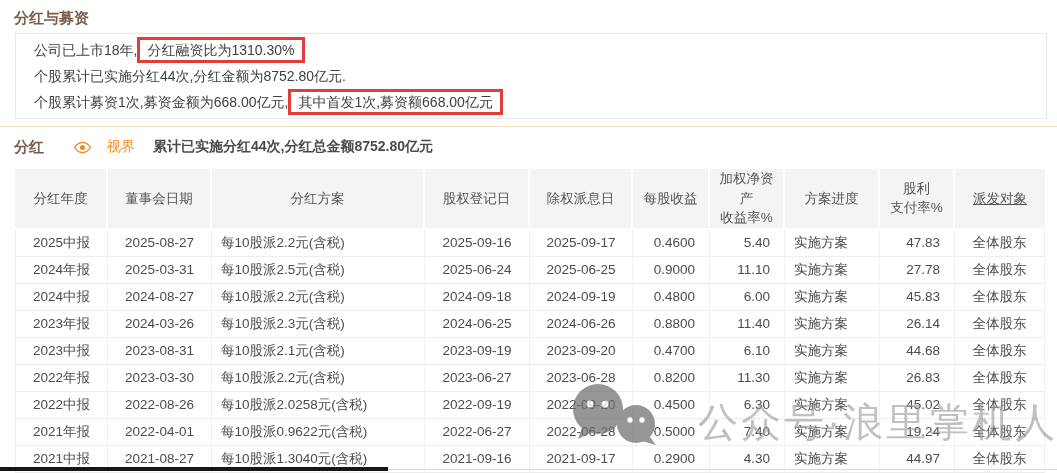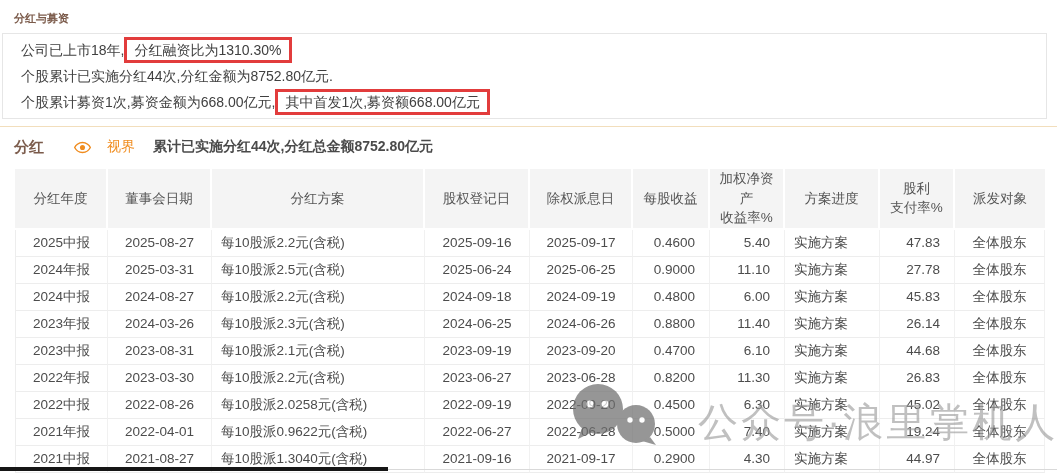--- a/index.html
+++ b/index.html
@@ -3,37 +3,37 @@
 <meta charset="utf-8">
 <style>
   :root{
     --red:#e23c3c; --orange:#f08c1e; --brown:#7b5b4b;
     --cell-text:#4c4c4c; --head-bg:#f4f4f4; --line:#ededed;
   }
   *{box-sizing:border-box;}
   body{margin:0; background:#fff; font-family:"Liberation Sans","DejaVu Sans",sans-serif;}
   .page{position:relative; width:1057px; height:473px; background:#fff; overflow:hidden;}
 
-  .page-title{padding:8px 0 0 14px; line-height:20px; font-size:11px; font-weight:bold; color:var(--brown);}
-
-  .summary-box{margin:5px 10px 0 2px; border:1px solid #e6e6e6; padding:3px 18px; font-size:14px; color:#404040; background:#fff;}
+  .page-title{padding:8px 0 0 14px; line-height:20px; font-size:15px; font-weight:bold; color:var(--brown);}
+
+  .summary-box{margin:5px 10px 0 15px; border:1px solid #e6e6e6; padding:3px 18px; font-size:14px; color:#404040; background:#fff;}
   .s-line{height:26px; line-height:26px; white-space:nowrap;}
   .hl{display:inline-block; border:3px solid var(--red); line-height:20px; padding:0 7px; vertical-align:middle; margin-top:-3px; background:transparent;}
 
   .divider{margin-top:7px; height:1px; background:#f2debc;}
 
   .section-row{display:flex; align-items:center; margin:9px 0 0 14px; height:22px; font-size:14px;}
   .sec-title{font-weight:bold; color:var(--brown); font-size:15px;}
   .brand{color:var(--orange); margin-left:30px; display:flex; align-items:center; gap:16px; cursor:pointer;}
   .brand .eye{display:flex; align-items:center;}
   .subtitle{color:#4a4a4a; margin-left:18px;font-weight:bold;}
 
   table{border-collapse:separate; border-spacing:0; margin:11px 0 0 15px; table-layout:fixed; font-size:13.5px;}
   th{background:var(--head-bg); font-weight:normal; color:#555; height:52px; border-right:2px solid #fff; border-bottom:2px solid #fff; white-space:pre-line; text-align:center; padding:0 3px; line-height:1.45;}
-  th:last-child{border-right:none;}
+  th:last-child{border-right:none;text-decoration:underline;}
   td{color:var(--cell-text); height:27px; border-bottom:1px solid var(--line); border-right:1px solid #f1f1f1; padding:0; white-space:nowrap; overflow:hidden;}
   td:first-child{border-left:1px solid var(--line);}
   td:last-child{border-right:1px solid #f1f1f1;font-family:Liberation Serif, serif;}
   .al-center{text-align:center;}
   .al-left{text-align:left; padding-left:9px;}
   .al-right{text-align:right; padding-right:14px;}
 
   .watermark{position:absolute; left:568px; top:382px; display:flex; align-items:flex-end; pointer-events:none;}
   .wm-text{font-size:40px; color:#9a9a9a; opacity:.62; letter-spacing:3px; margin-left:26px; white-space:nowrap;}
   .wm-icon{opacity:.72;}

